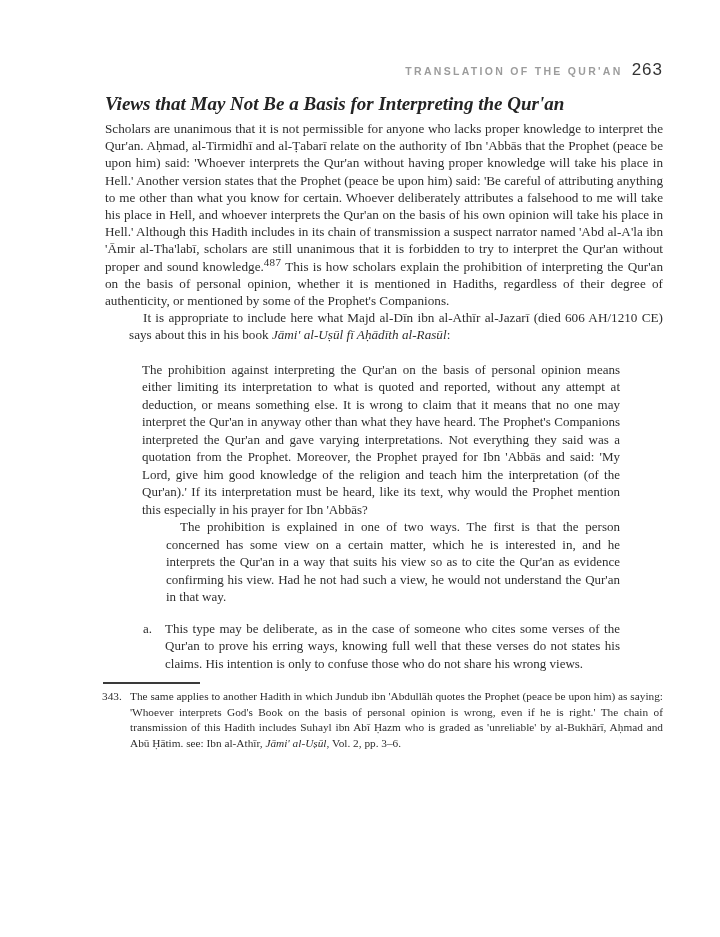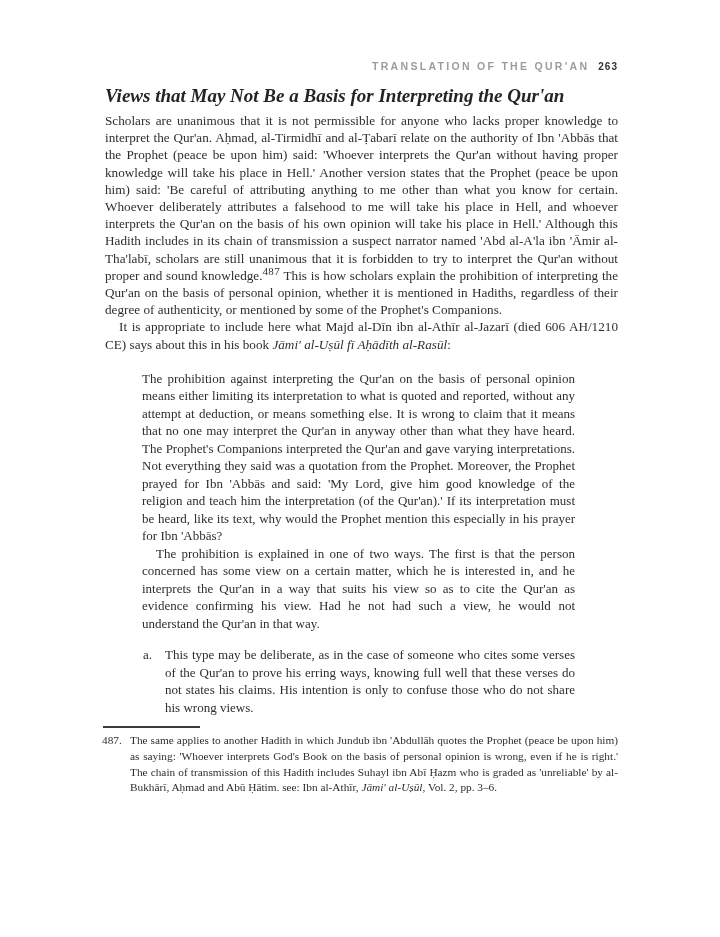--- a/index.html
+++ b/index.html
@@ -7,64 +7,65 @@
     padding: 0;
     background: #ffffff;
   }
   .page {
     position: relative;
     width: 720px;
     height: 937px;
     margin: 0 auto;
     background: #ffffff;
     box-sizing: border-box;
-    padding: 60px 102px 0 105px;
+    padding: 60px 57px 0 105px;
     font-family: "Liberation Serif", "DejaVu Serif", serif;
     color: #2e2e2e;
     overflow: hidden;
   }
   
   .running-head {
     display: flex;
     justify-content: flex-end;
     align-items: baseline;
     gap: 9px;
     font-family: "Liberation Sans", "DejaVu Sans", sans-serif;
   }
   .running-title {
     font-size: 10.5px;
     letter-spacing: 2.3px;
     color: #9c9c9c;
     font-weight: 600;
   }
   .page-number {
-    font-size: 10px;
+    font-size: 17px;
     letter-spacing: 1px;
     color: #333333;
-    font-weight: 700;
+    font-weight: 400;
   }
   
   .section-title {
     margin: 15px 0 7px 0;
     font-size: 19px;
     line-height: 18px;
     font-weight: 700;
     font-style: italic;
     color: #242424;
   }
   
   .body-para {
     margin: 0;
     font-size: 13.2px;
     line-height: 17.2px;
     text-align: justify;
     color: #2e2e2e;
   }
   .first-line-indent {
     text-indent: 14px;
+    margin-left: 24px;
   }
   sup.fn-ref {
     font-size: 11px;
     line-height: 0;
     vertical-align: super;
     letter-spacing: 0.3px;
   }
   .book-title {
     font-style: italic;
   }
@@ -145,18 +146,18 @@
   </blockquote>
 
   <div class="list-item">
     <span class="list-marker">a.</span>
     <span>This type may be deliberate, as in the case of someone who cites some verses of the Qur'an to prove his erring ways, knowing full well that these verses do not states his claims. His intention is only to confuse those who do not share his wrong views.</span>
   </div>
 
   <footer class="footnotes">
     <div class="fn-rule"></div>
     <div class="footnote">
-      <span class="fn-num">487.</span>
+      <span class="fn-num">343.</span>
       <span>The same applies to another Hadith in which Jundub ibn 'Abdullāh quotes the Prophet (peace be upon him) as saying: 'Whoever interprets God's Book on the basis of personal opinion is wrong, even if he is right.' The chain of transmission of this Hadith includes Suhayl ibn Abī Ḥazm who is graded as 'unreliable' by al-Bukhārī, Aḥmad and Abū Ḥātim. see: Ibn al-Athīr, </span><em class="fn-work">Jāmi' al-Uṣūl</em><span>, Vol. 2, pp. 3–6.</span>
     </div>
   </footer>
 
 </div>
 
 </body></html>

